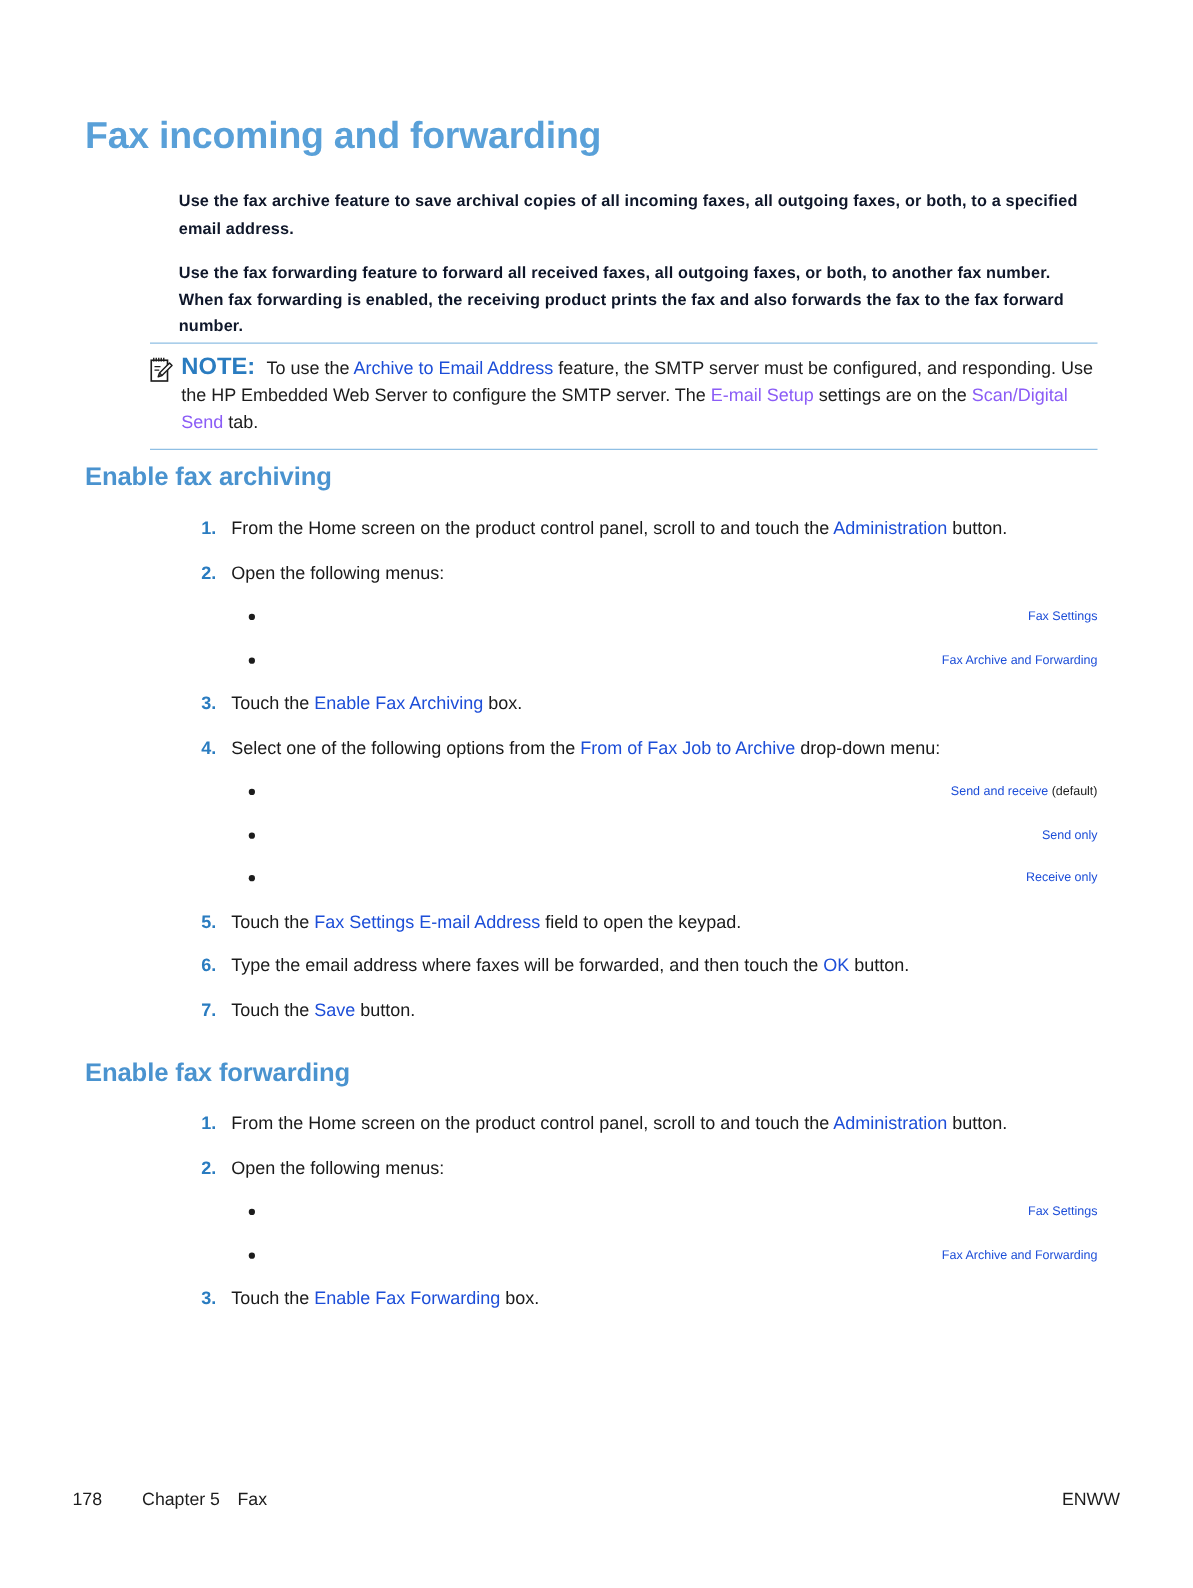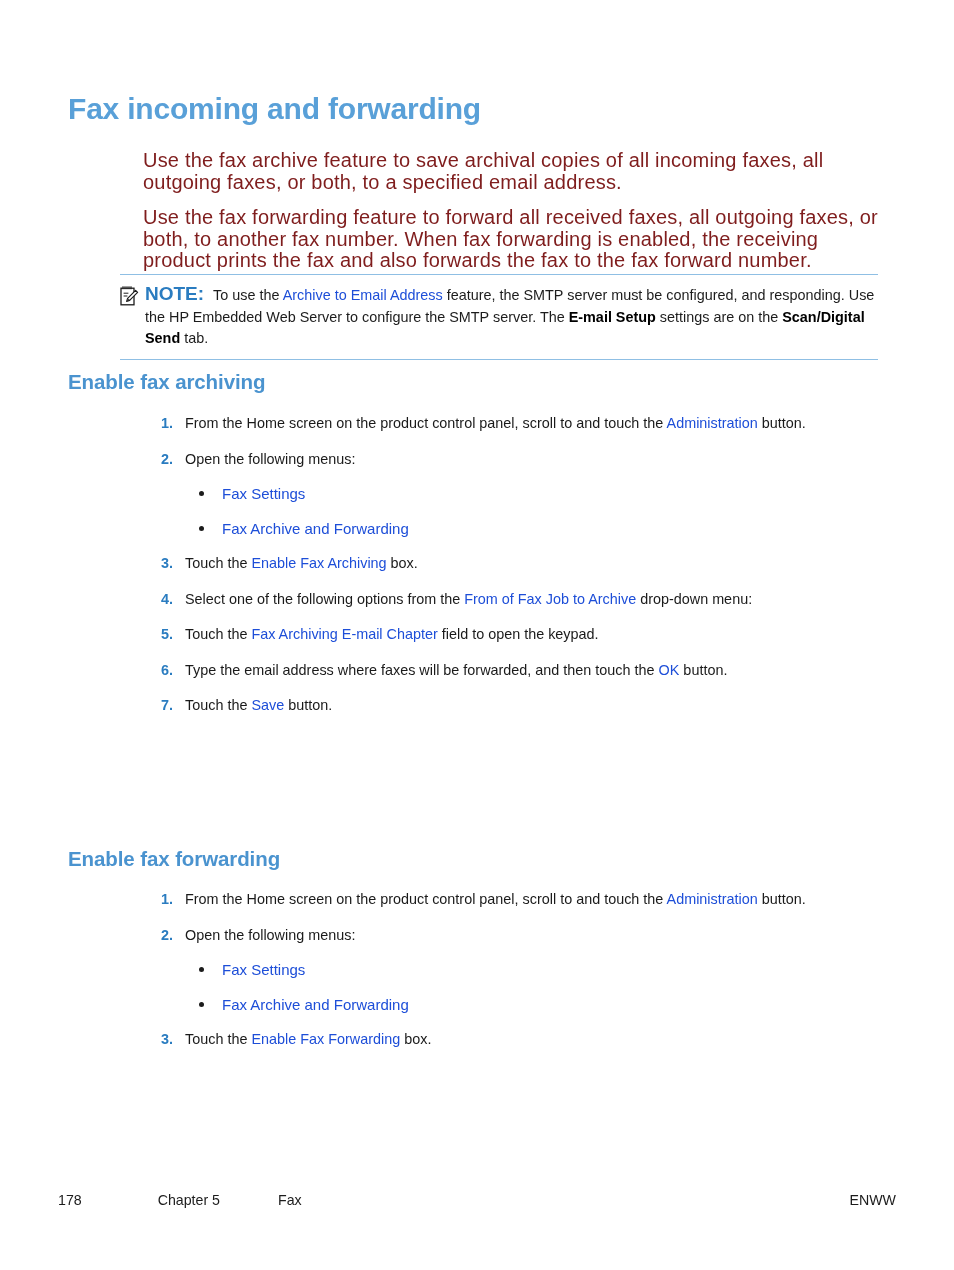--- a/index.html
+++ b/index.html
@@ -39,32 +39,33 @@
     font-size: 20.5px;
     font-weight: bold;
     color: #4a93cf;
     letter-spacing: -0.1px;
     margin: 0;
     padding: 0;
   }
 
   p.body {
     margin: 0;
-    font-size: 20px;
-    line-height: 21.5px;
-    color: #7f1d1d;
+    font-size: 13px;
+    line-height: 21.5px;
+    color: #0f172a;
     letter-spacing: 0.01em;
+    font-weight: bold;
   }
 
   .link {
     color: #1d4ed8;
   }
   .bold {
-    font-weight: bold;
-    color: #000000;
+    font-weight: normal;
+    color: #8b5cf6;
   }
 
   
   .note {
     position: absolute;
     left: 120px;
     top: 274px;
     width: 758px;
     border-top: 1.2px solid #8fbfe4;
     border-bottom: 1.2px solid #8fbfe4;
@@ -122,23 +123,24 @@
 
   ul.bullets {
     margin: 13px 0 0 0;
     padding: 0;
     list-style: none;
   }
   ul.bullets > li {
     position: relative;
     padding-left: 37px;
     margin-bottom: 13px;
-    font-size: 15px;
+    font-size: 10px;
     line-height: 21.5px;
     color: #1c1c1c;
+    text-align: right;
   }
   ul.bullets > li:last-child { margin-bottom: 0; }
   ul.bullets > li > .dot {
     position: absolute;
     left: 14px;
     top: 8px;
     width: 5px;
     height: 5px;
     border-radius: 50%;
     background: #1c1c1c;
@@ -163,21 +165,20 @@
     height: 20px;
     font-size: 14.2px;
     color: #1c1c1c;
     display: flex;
     align-items: center;
     justify-content: space-between;
   }
   .footer-left {
     display: flex;
     align-items: flex-end;
-    gap: 44px;
   }
   .footer-page { margin-right: 32px; }
   .footer-chapter { margin-right: 14px; }
 </style>
 </head>
 <body>
 
 <div class="page">
 
   <h1 class="h1" id="doc-title">Fax incoming and forwarding</h1>
@@ -221,24 +222,38 @@
         </li>
       </ul>
     </li>
     <li>
       <span class="num">3.</span>
       <span>Touch the </span><span class="link">Enable Fax Archiving</span><span> box.</span>
     </li>
     <li>
       <span class="num">4.</span>
       <span>Select one of the following options from the </span><span class="link">From of Fax Job to Archive</span><span> drop-down menu:</span>
+      <ul class="bullets">
+        <li>
+          <span class="dot"></span>
+          <span class="link">Send and receive</span><span> (default)</span>
+        </li>
+        <li>
+          <span class="dot"></span>
+          <span class="link">Send only</span>
+        </li>
+        <li>
+          <span class="dot"></span>
+          <span class="link">Receive only</span>
+        </li>
+      </ul>
     </li>
     <li>
       <span class="num">5.</span>
-      <span>Touch the </span><span class="link">Fax Archiving E-mail Chapter</span><span> field to open the keypad.</span>
+      <span>Touch the </span><span class="link">Fax Settings E-mail Address</span><span> field to open the keypad.</span>
     </li>
     <li>
       <span class="num">6.</span>
       <span>Type the email address where faxes will be forwarded, and then touch the </span><span class="link">OK</span><span> button.</span>
     </li>
     <li>
       <span class="num">7.</span>
       <span>Touch the </span><span class="link">Save</span><span> button.</span>
     </li>
   </ol>

